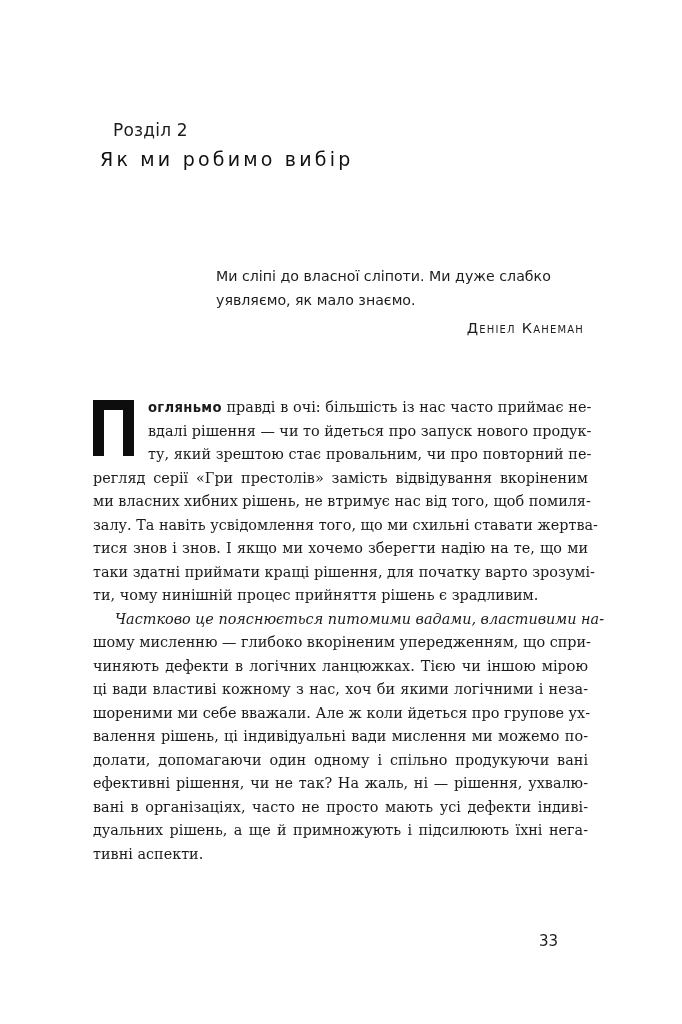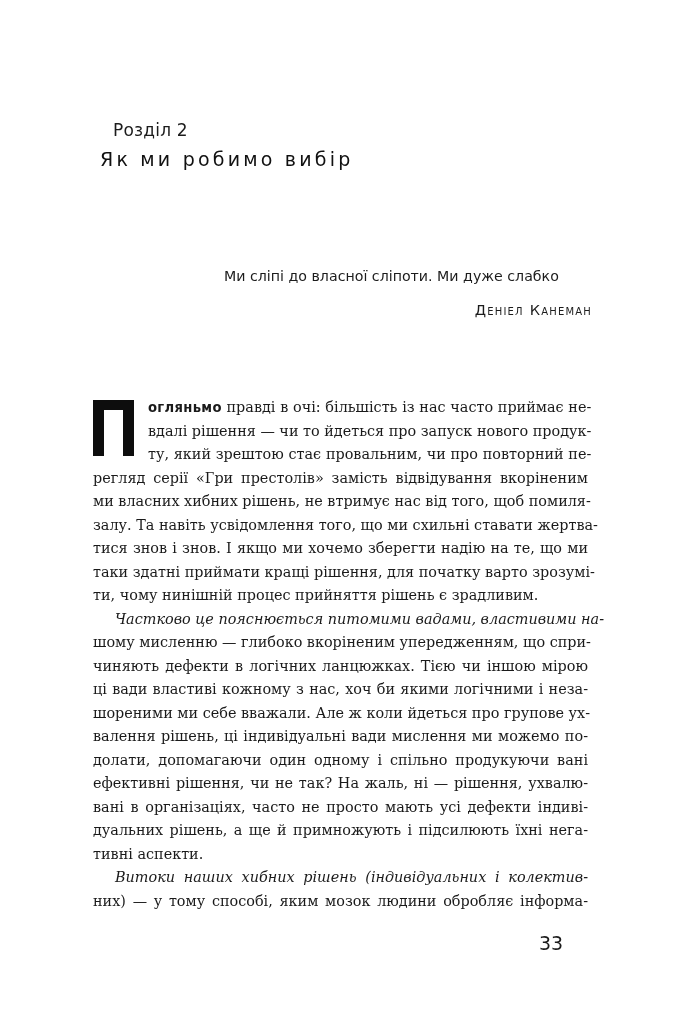--- a/index.html
+++ b/index.html
@@ -28,33 +28,33 @@
       left: 100px;
       top: 148px;
       font-family: "DejaVu Sans", sans-serif;
       font-weight: normal;
       font-size: 19px;
       letter-spacing: 3.2px;
       color: #111;
     }
     .epigraph {
       position: absolute;
-      left: 224px;
+      left: 216px;
       top: 264px;
       width: 368px;
       font-family: "DejaVu Sans", sans-serif;
       font-size: 14.2px;
       line-height: 24px;
       color: #1c1c1c;
     }
     .epigraph-author {
       text-align: right;
       font-variant: small-caps;
       letter-spacing: 1.2px;
-      margin-top: 10px;
+      margin-top: 4px;
       font-size: 14.5px;
     }
     .body-text {
       position: absolute;
       left: 93px;
       top: 396px;
       width: 495px;
       font-family: "DejaVu Serif", serif;
       font-size: 14.4px;
       line-height: 23.5px;
@@ -115,32 +115,33 @@
       font-family: "DejaVu Sans", sans-serif;
       font-weight: bold;
       font-size: 13.2px;
       letter-spacing: 0.3px;
     }
     .page-number {
       position: absolute;
       left: 539px;
       top: 932px;
       font-family: "DejaVu Sans", sans-serif;
-      font-size: 19px;
+      font-size: 15px;
       color: #1c1c1c;
     }
   </style>
 </head>
 <body>
 
 <div class="chapter-label">Розділ 2</div>
 <div class="chapter-title">Як ми робимо вибір</div>
 
 <div class="epigraph">
   <div>Ми сліпі до власної сліпоти. Ми дуже слабко</div>
+  <div>уявляємо, як мало знаємо.</div>
   <div class="epigraph-author">Деніел Канеман</div>
 </div>
 
 <div class="body-text">
   <div class="dropcap-row">
     <div class="dropcap">
       <div class="dropcap-shape"></div>
       <div class="dropcap-hole"></div>
       <span class="dropcap-letter">П</span>
     </div>
@@ -164,19 +165,15 @@
     <span class="line">чиняють дефекти в логічних ланцюжках. Тією чи іншою мірою</span>
     <span class="line">ці вади властиві кожному з нас, хоч би якими логічними і неза-</span>
     <span class="line">шореними ми себе вважали. Але ж коли йдеться про групове ух-</span>
     <span class="line">валення рішень, ці індивідуальні вади мислення ми можемо по-</span>
     <span class="line">долати, допомагаючи один одному і спільно продукуючи вані</span>
     <span class="line">ефективні рішення, чи не так? На жаль, ні — рішення, ухвалю-</span>
     <span class="line">вані в організаціях, часто не просто мають усі дефекти індиві-</span>
     <span class="line">дуальних рішень, а ще й примножують і підсилюють їхні нега-</span>
     <span class="line last">тивні аспекти.</span>
   </div>
-  <div>
-    <span class="line indent">Витоки наших хибних рішень (індивідуальних і колектив-</span>
-    <span class="line">них) — у тому способі, яким мозок людини обробляє інформа-</span>
-  </div>
 </div>
 
 <div class="page-number">33</div>
 
 </body></html>

